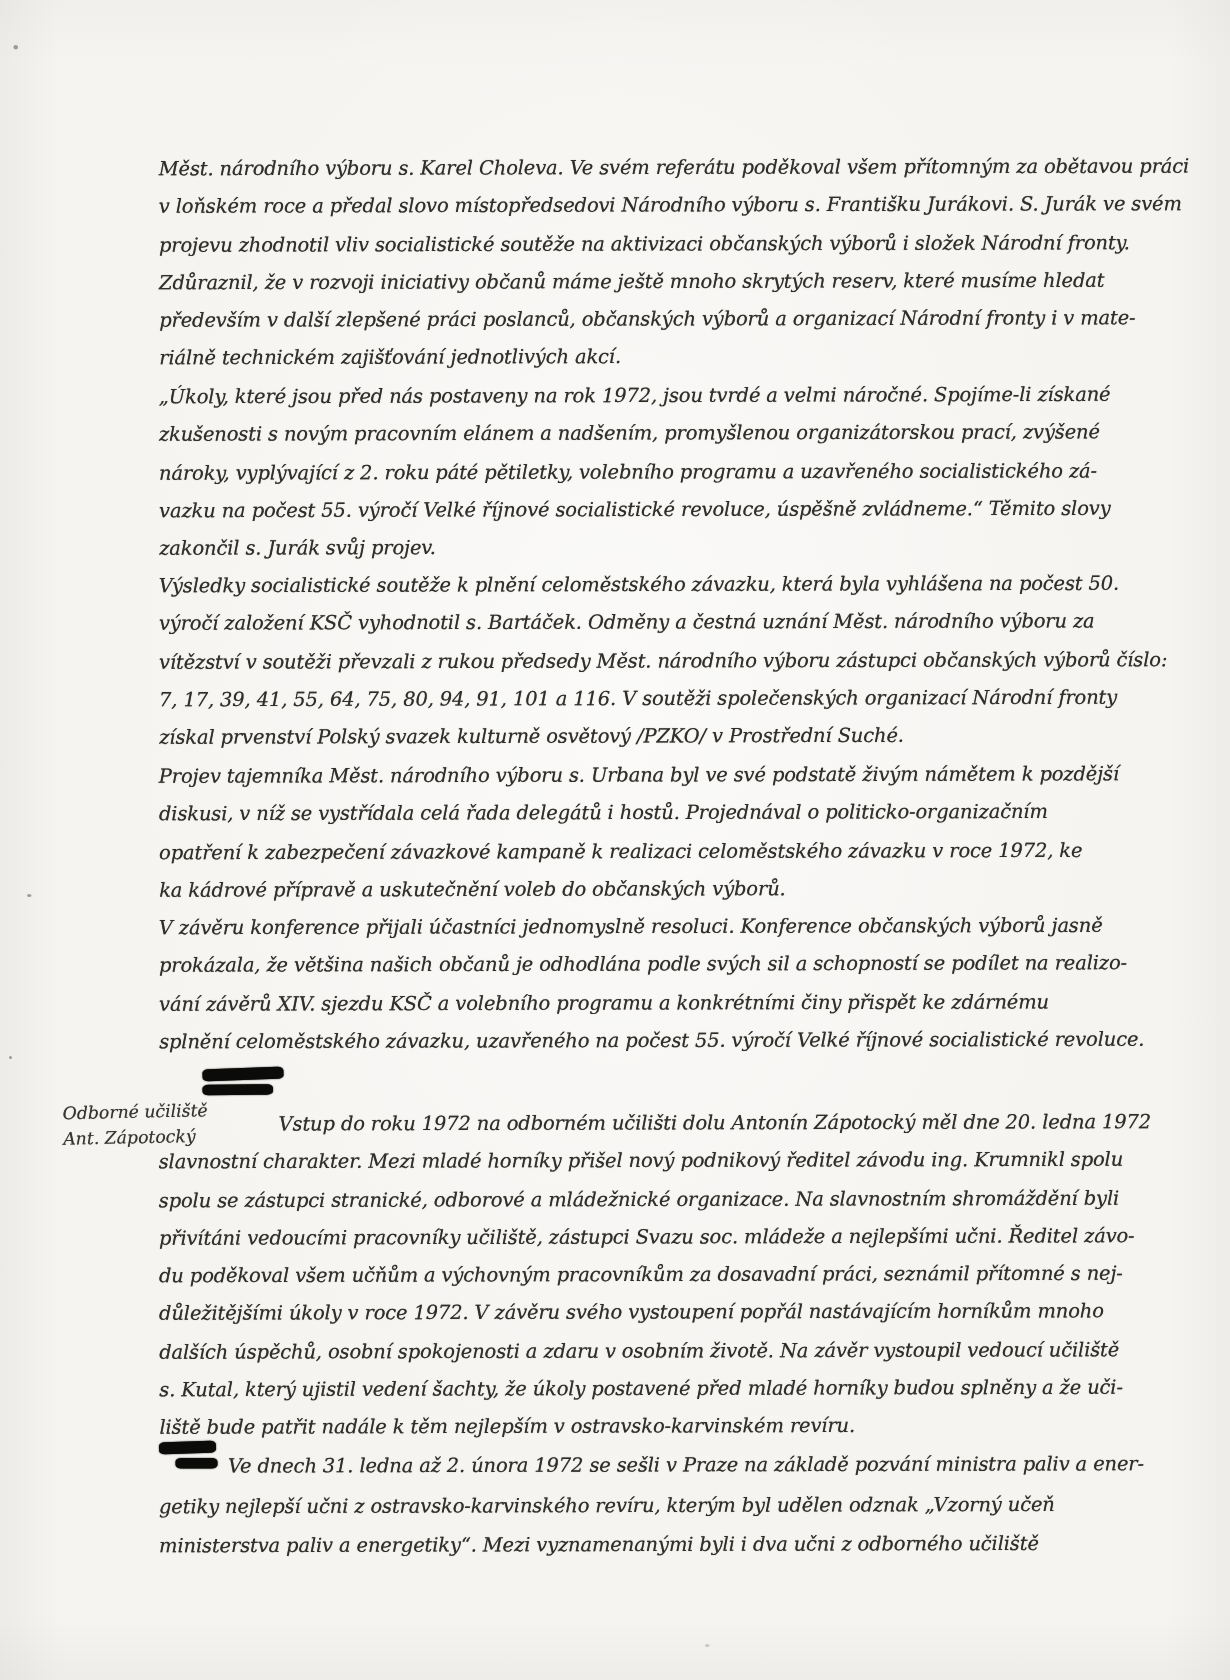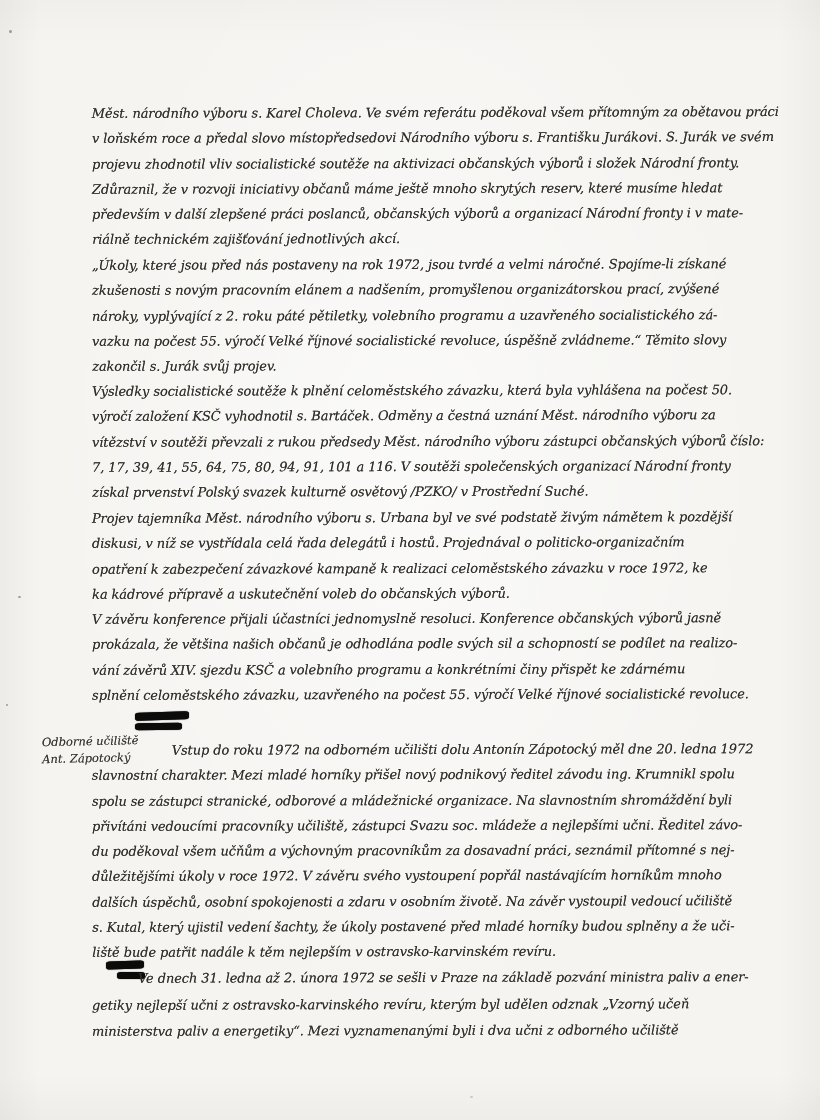--- a/index.html
+++ b/index.html
@@ -22,21 +22,21 @@
     pointer-events: none;
   }
   .speck { position: absolute; background: rgba(90,88,84,0.55); border-radius: 50%; }
   .speck.s1 { left: 9px;  top: 30px;  width: 3px; height: 3px; }
   .speck.s2 { left: 18px; top: 596px; width: 3px; height: 2px; }
   .speck.s3 { left: 6px;  top: 704px; width: 2px; height: 2px; }
   .speck.s4 { left: 470px; top: 1096px; width: 3px; height: 2px; opacity: .5; }
 
   .text-block {
     position: absolute;
-    left: 92px; top: 100px;
+    left: 106px; top: 100px;
     width: 660px;
     color: #302e29;
     font-style: italic;
     font-size: 13px;
     letter-spacing: -0.1px;
     text-shadow: 0 0 0.5px rgba(48,46,41,0.7);
   }
   .para .line { white-space: nowrap; height: 25.3px; line-height: 25.3px; }
   .para.p6 { margin-top: 30px; }
   .para.p6 .line:first-child { padding-left: 80px; }

